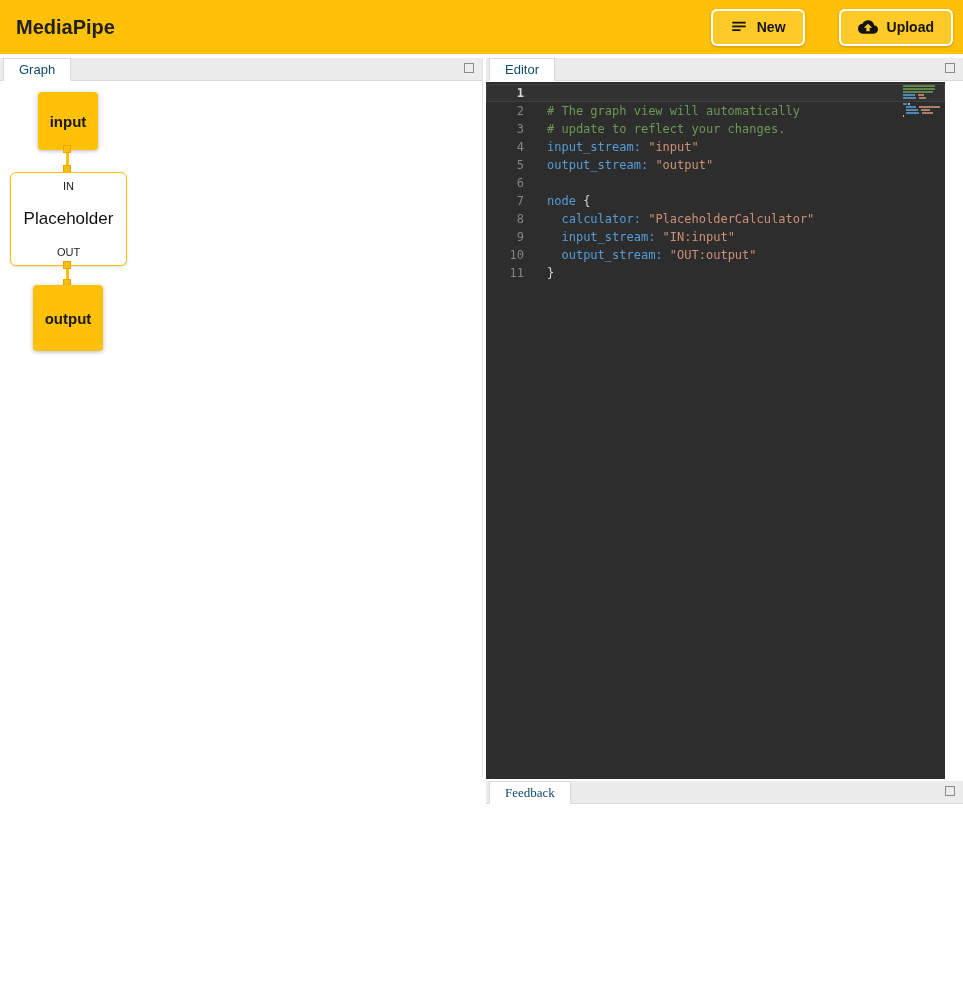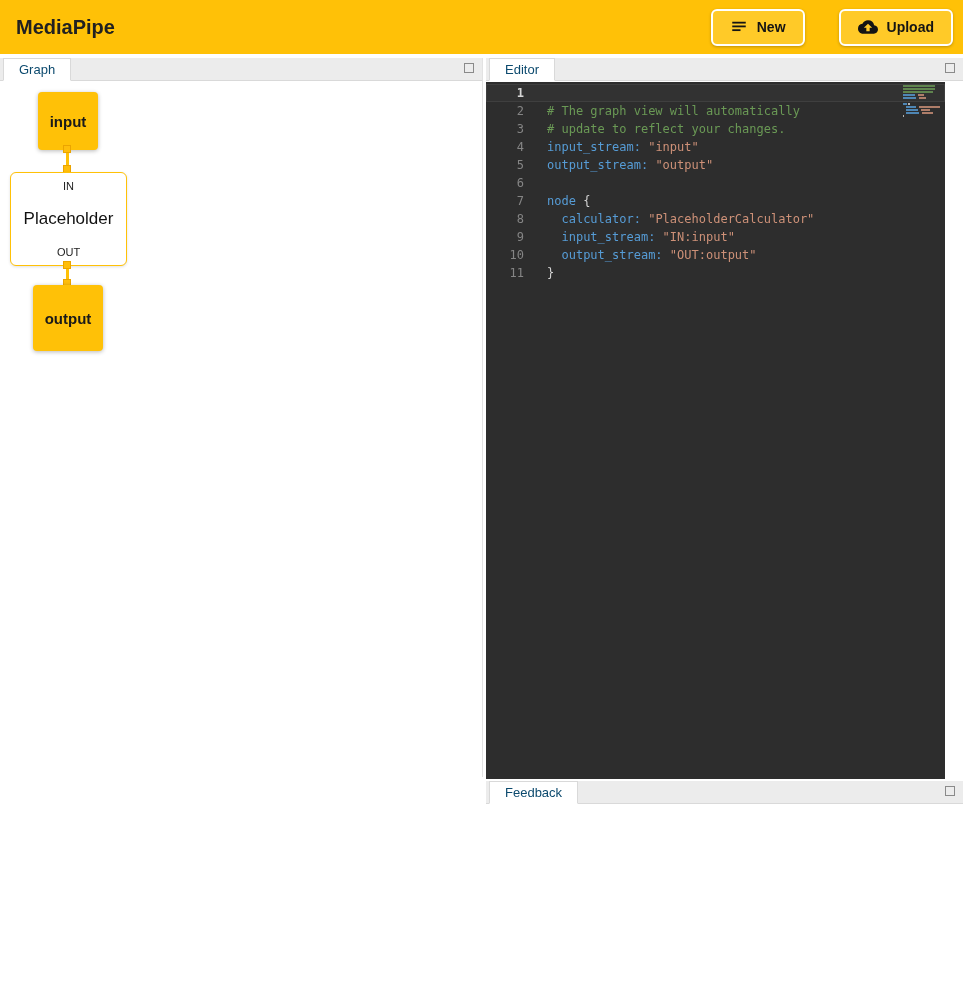--- a/index.html
+++ b/index.html
@@ -23,21 +23,21 @@
   .panel-strip { position:relative; height:23px; background:#ececec;
                  border-bottom:1px solid #d9d9d9; display:flex; align-items:flex-end; }
   .tab { height:23px; margin-left:3px; margin-bottom:-1px; padding:0 15px;
          background:#ffffff; border:1px solid #d9d9d9; border-bottom:1px solid #ffffff;
          display:flex; align-items:center; font-size:13px; color:#0c4a6e; z-index:2; cursor:pointer; }
   .max-btn { position:absolute; right:8px; top:5px; width:10px; height:10px;
              border:1px solid #8a8a8a; background:transparent; cursor:pointer; }
 
   .graph-panel   { left:0;   top:58px;  width:483px; bottom:0; border-right:1px solid #e2e2e2; }
   .editor-panel  { left:486px; top:58px;  width:477px; height:721px; }
-  .feedback-panel{ left:486px; top:781px; width:477px; height:214px; }
+  .feedback-panel{ left:486px; top:781px; width:477px; height:214px;font-family:Liberation Serif, serif; }
   .panel-body { position:absolute; top:24px; left:0; right:0; bottom:0; background:#ffffff; }
 
   
   .gnode { position:absolute; background:#FFC107; border-radius:4px;
            display:flex; align-items:center; justify-content:center;
            font-size:15px; font-weight:bold; color:#1a1a1a;
            box-shadow:0 1px 4px rgba(0,0,0,0.28); cursor:pointer; }
   .node-input  { left:38px; top:10px;  width:60px; height:58px; }
   .node-output { left:33px; top:203px; width:70px; height:66px; }
   .node-placeholder { position:absolute; left:10px; top:90px; width:117px; height:94px;

